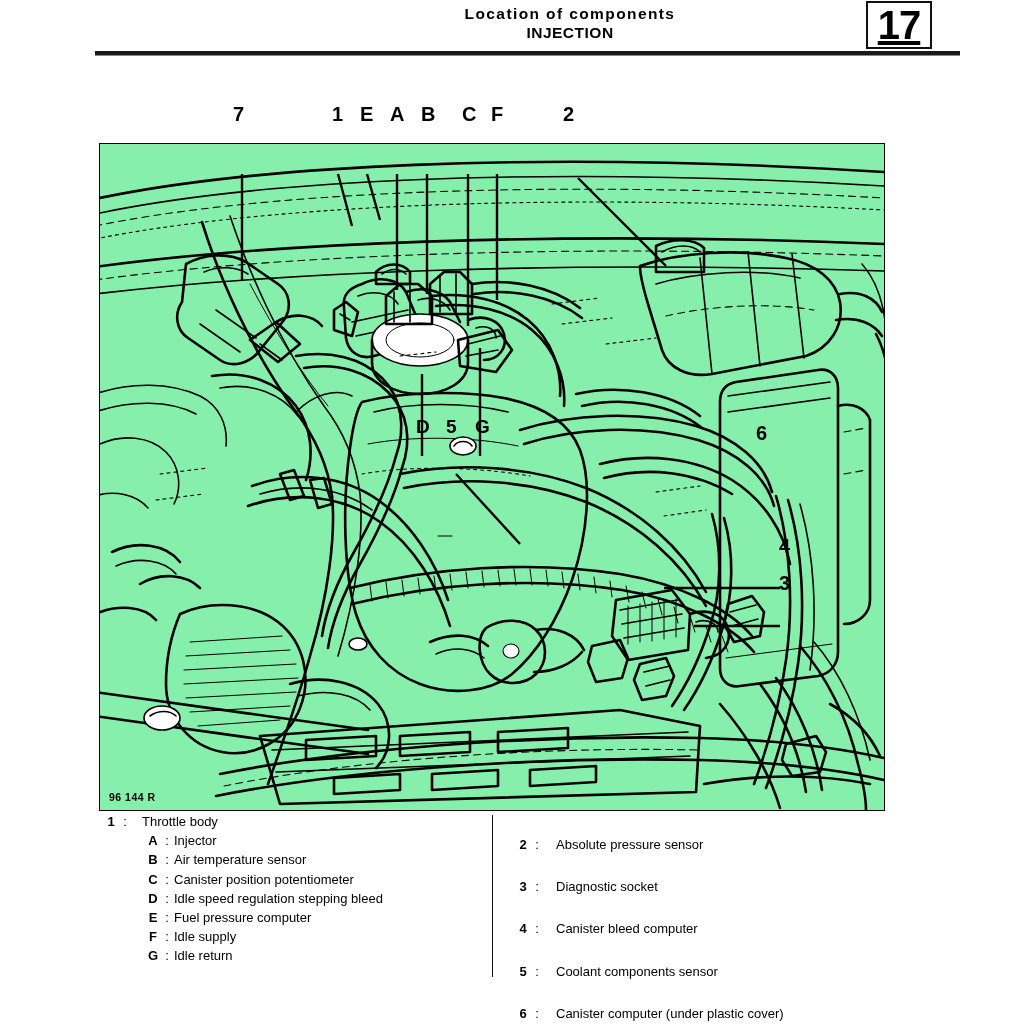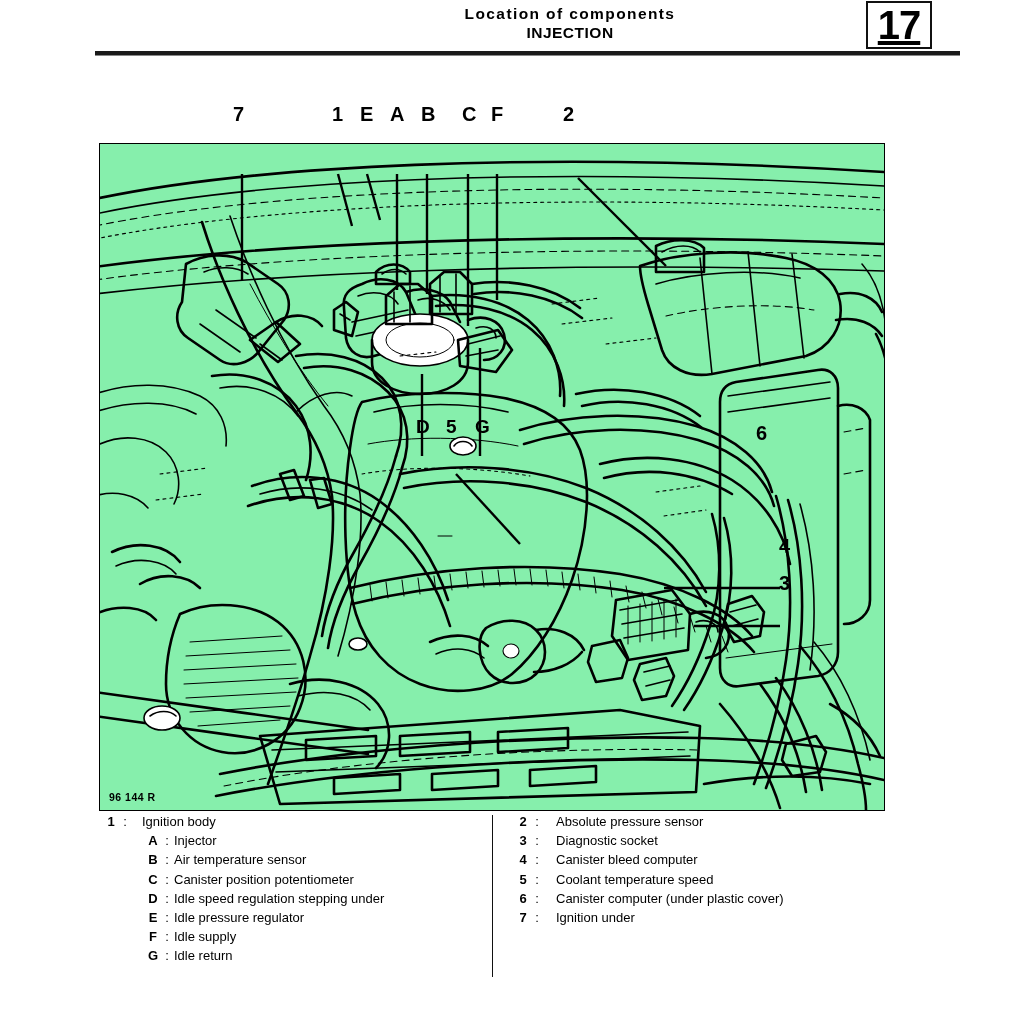--- a/index.html
+++ b/index.html
@@ -156,21 +156,21 @@
     flex: 0 0 auto;
   }
   .legend-row .label {
     flex: 1 1 auto;
   }
   .legend-row.sub {
     margin-left: 42px;
   }
   .legend-row.sub .key { font-weight: bold; }
   .legend-row.top .label { padding-left: 10px; }
-  #legend-col-right .legend-row .label { padding-left: 12px; }
+  #legend-col-right .legend-row .label { padding-left: 12px; margin-top: 23px; }
 </style>
 </head>
 <body>
 
 <div id="header">
   <div id="header-title-block">
     <div id="doc-subtitle">Location of components</div>
     <div id="doc-title">INJECTION</div>
   </div>
   <div id="page-number-box">
@@ -547,21 +547,21 @@
 
 <div id="legend">
 
   <div id="legend-divider"></div>
 
   <div id="legend-col-left">
 
     <div class="legend-row top">
       <span class="key">1</span>
       <span class="colon">:</span>
-      <span class="label">Ignition body</span>
+      <span class="label">Throttle body</span>
     </div>
 
     <div class="legend-row sub">
       <span class="key">A</span>
       <span class="colon">:</span>
       <span class="label">Injector</span>
     </div>
 
     <div class="legend-row sub">
       <span class="key">B</span>
@@ -571,27 +571,27 @@
 
     <div class="legend-row sub">
       <span class="key">C</span>
       <span class="colon">:</span>
       <span class="label">Canister position potentiometer</span>
     </div>
 
     <div class="legend-row sub">
       <span class="key">D</span>
       <span class="colon">:</span>
-      <span class="label">Idle speed regulation stepping under</span>
+      <span class="label">Idle speed regulation stepping bleed</span>
     </div>
 
     <div class="legend-row sub">
       <span class="key">E</span>
       <span class="colon">:</span>
-      <span class="label">Idle pressure regulator</span>
+      <span class="label">Fuel pressure computer</span>
     </div>
 
     <div class="legend-row sub">
       <span class="key">F</span>
       <span class="colon">:</span>
       <span class="label">Idle supply</span>
     </div>
 
     <div class="legend-row sub">
       <span class="key">G</span>
@@ -617,21 +617,21 @@
 
     <div class="legend-row">
       <span class="key">4</span>
       <span class="colon">:</span>
       <span class="label">Canister bleed computer</span>
     </div>
 
     <div class="legend-row">
       <span class="key">5</span>
       <span class="colon">:</span>
-      <span class="label">Coolant temperature speed</span>
+      <span class="label">Coolant components sensor</span>
     </div>
 
     <div class="legend-row">
       <span class="key">6</span>
       <span class="colon">:</span>
       <span class="label">Canister computer (under plastic cover)</span>
     </div>
 
     <div class="legend-row">
       <span class="key">7</span>

